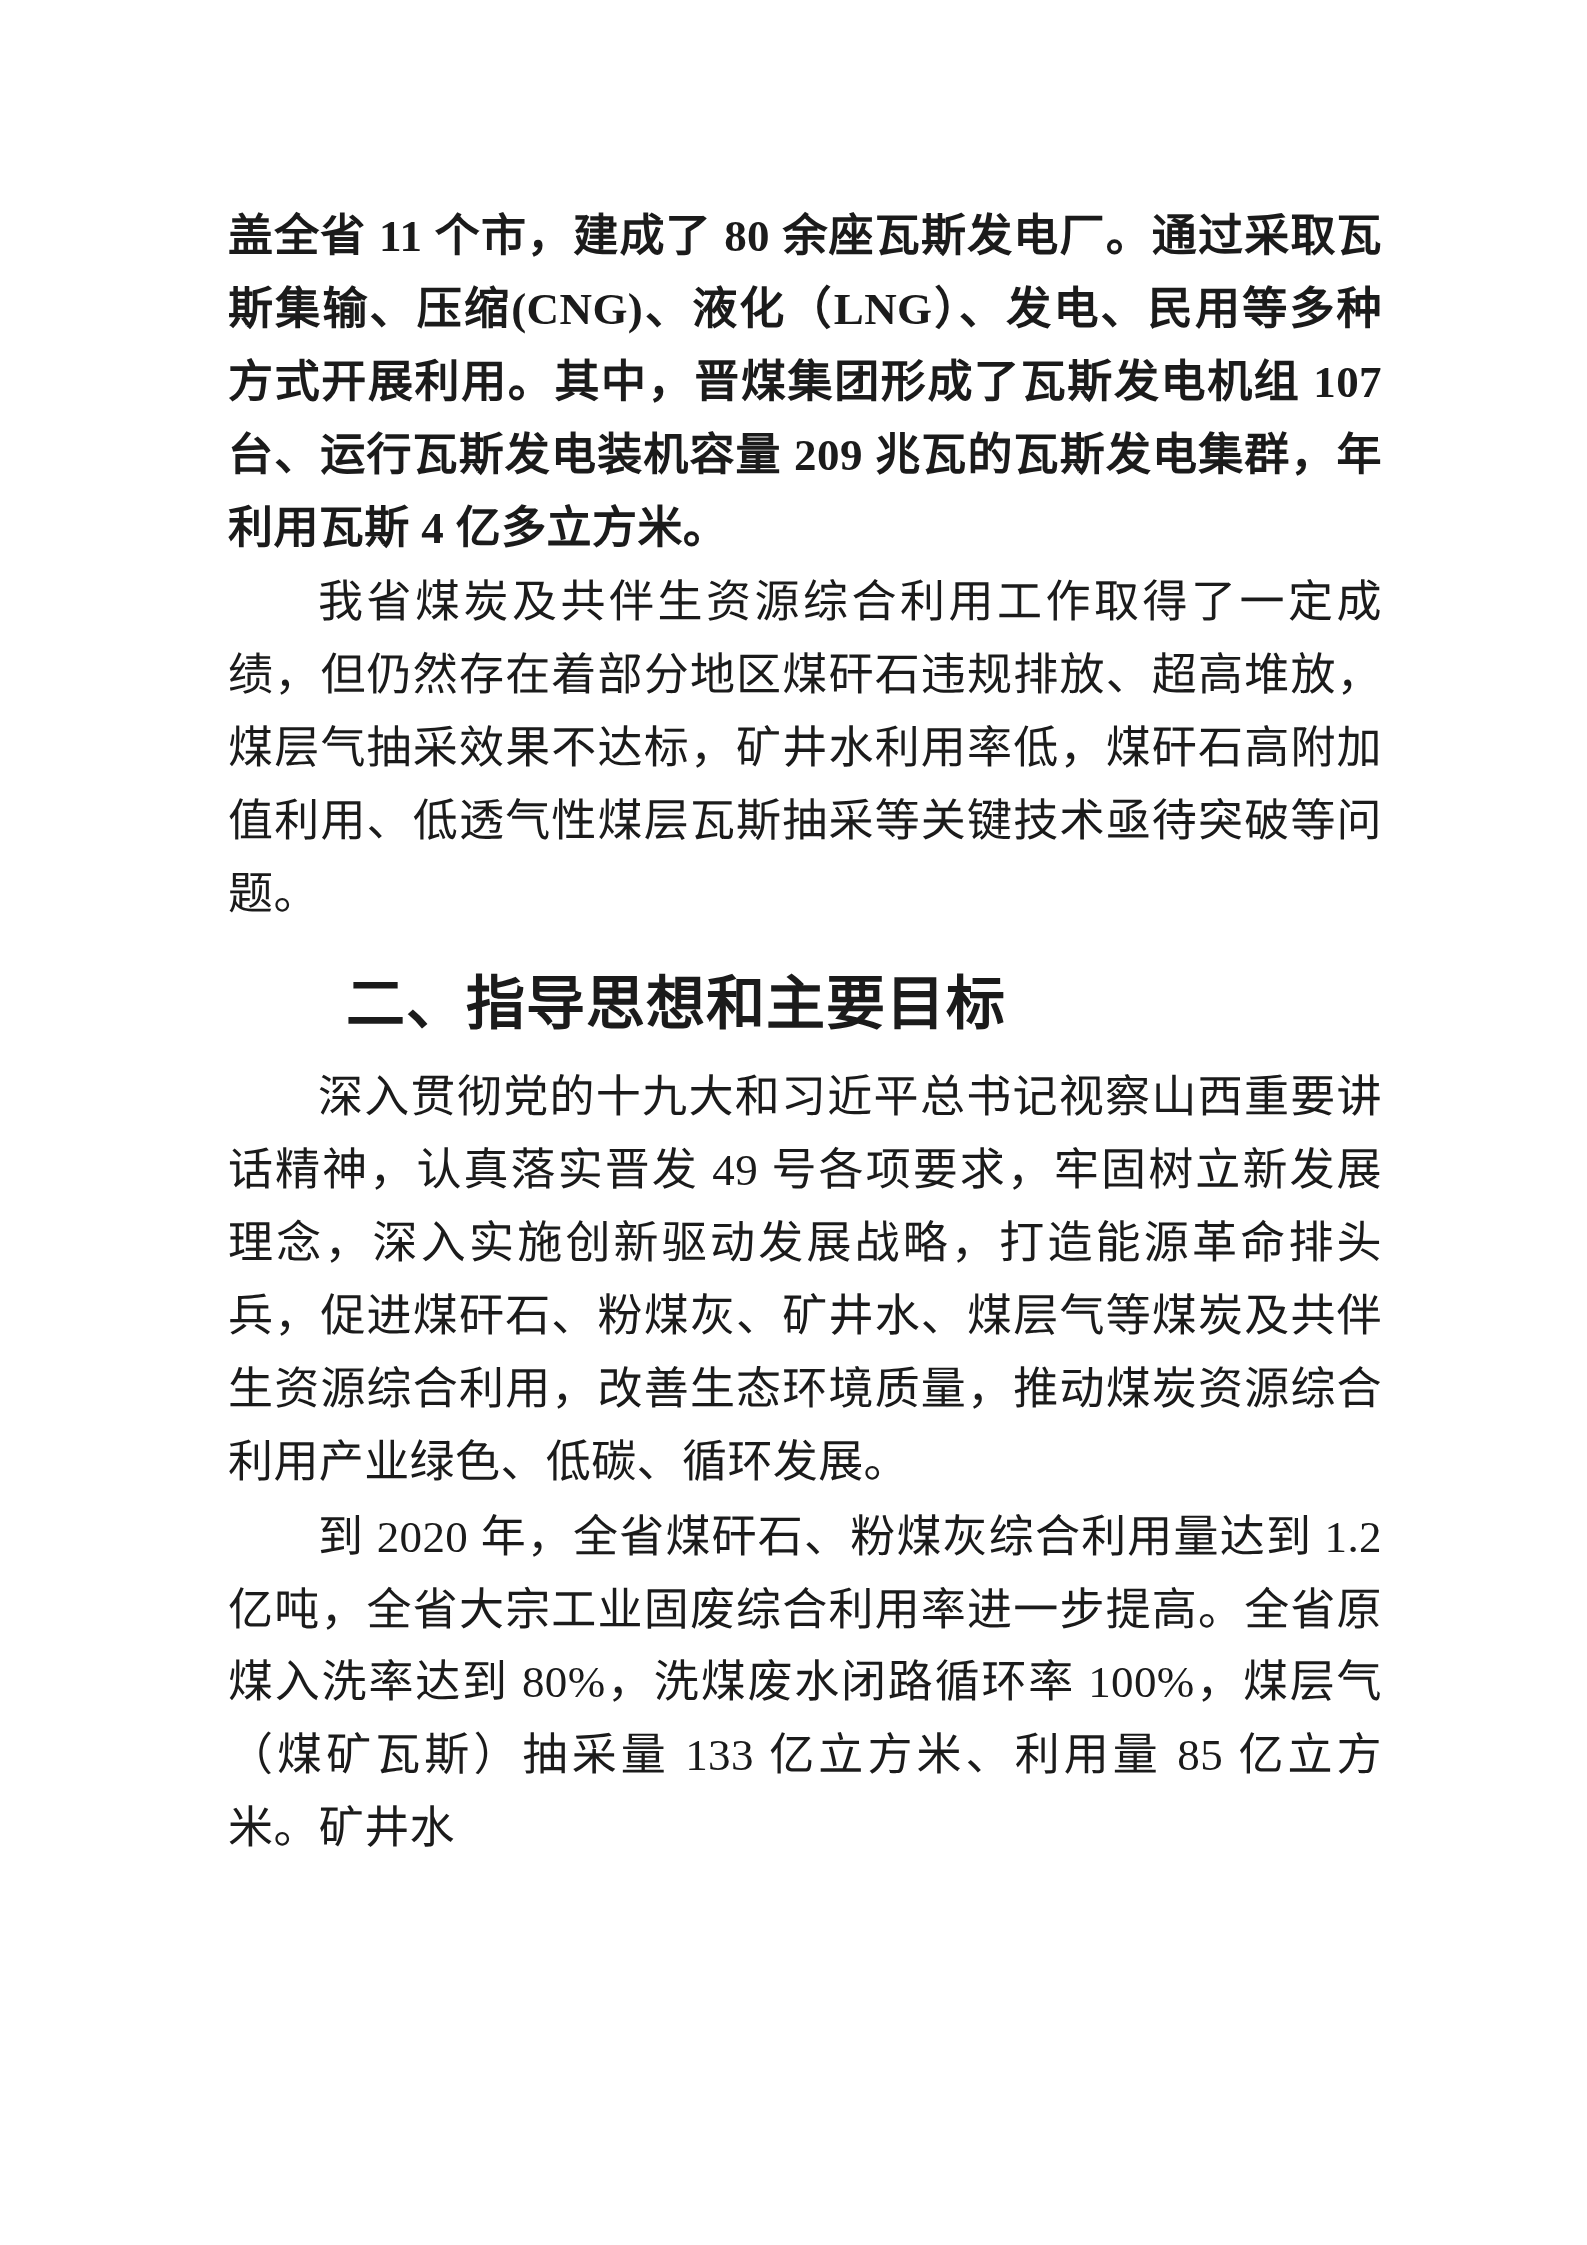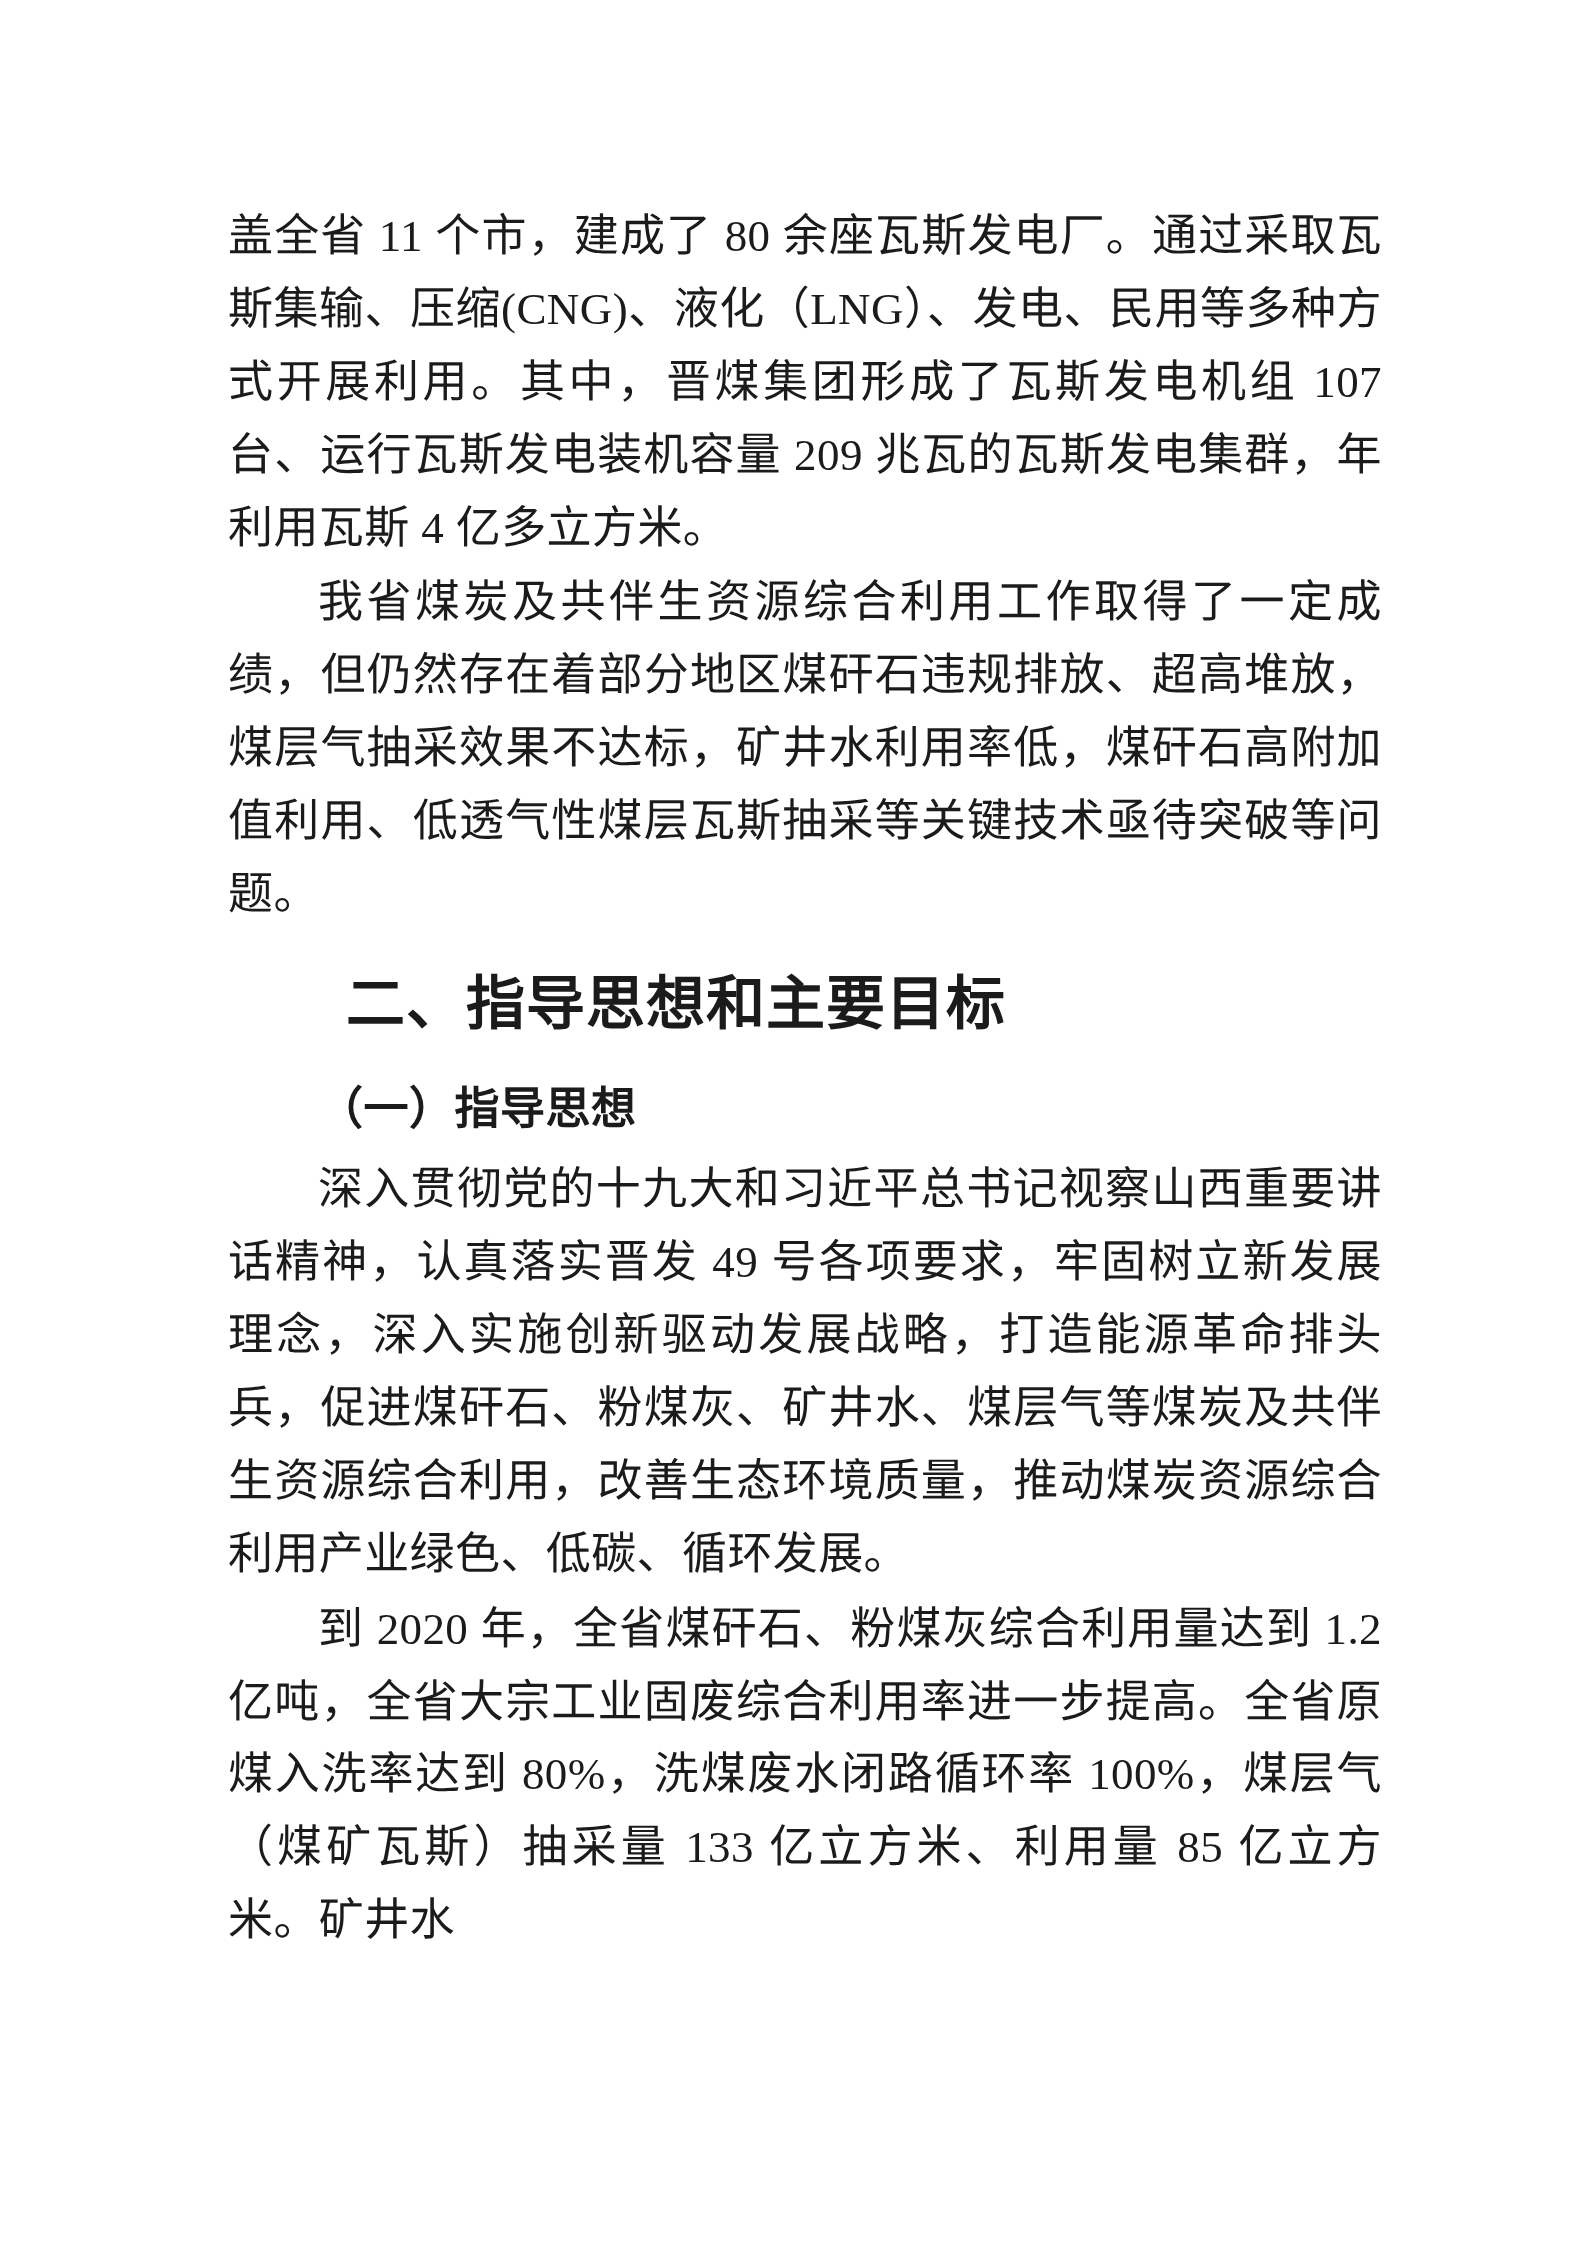--- a/index.html
+++ b/index.html
@@ -48,35 +48,35 @@
     margin: 22px 0 8px 0;
     font-size: 45px;
     font-weight: bold;
     text-indent: 2em;
     font-family: "Liberation Serif", "DejaVu Serif", serif;
     letter-spacing: 0.5px;
     line-height: 1.6;
   }
   p.continued {
     text-indent: 0;
+    font-weight: bold;
   }
 </style>
 </head>
 <body>
 
 <div class="page">
   <div class="doc-body">
 
     <p class="para continued">盖全省 11 个市，建成了 80 余座瓦斯发电厂。通过采取瓦斯集输、压缩(CNG)、液化（LNG）、发电、民用等多种方式开展利用。其中，晋煤集团形成了瓦斯发电机组 107 台、运行瓦斯发电装机容量 209 兆瓦的瓦斯发电集群，年利用瓦斯 4 亿多立方米。</p>
 
     <p class="para">我省煤炭及共伴生资源综合利用工作取得了一定成绩，但仍然存在着部分地区煤矸石违规排放、超高堆放，煤层气抽采效果不达标，矿井水利用率低，煤矸石高附加值利用、低透气性煤层瓦斯抽采等关键技术亟待突破等问题。</p>
 
     <h2 class="section-heading">二、指导思想和主要目标</h2>
 
-    <h3 class="sub-heading">（一）指导思想</h3>
 
     <p class="para">深入贯彻党的十九大和习近平总书记视察山西重要讲话精神，认真落实晋发 49 号各项要求，牢固树立新发展理念，深入实施创新驱动发展战略，打造能源革命排头兵，促进煤矸石、粉煤灰、矿井水、煤层气等煤炭及共伴生资源综合利用，改善生态环境质量，推动煤炭资源综合利用产业绿色、低碳、循环发展。</p>
 
 
     <p class="para">到 2020 年，全省煤矸石、粉煤灰综合利用量达到 1.2 亿吨，全省大宗工业固废综合利用率进一步提高。全省原煤入洗率达到 80%，洗煤废水闭路循环率 100%，煤层气（煤矿瓦斯）抽采量 133 亿立方米、利用量 85 亿立方米。矿井水</p>
 
   </div>
 </div>
 
 </body></html>

